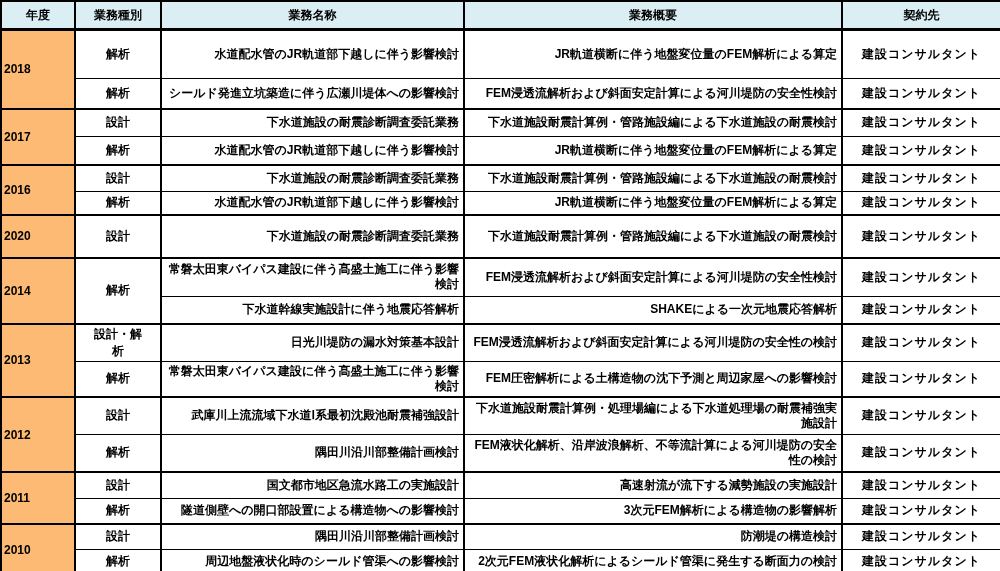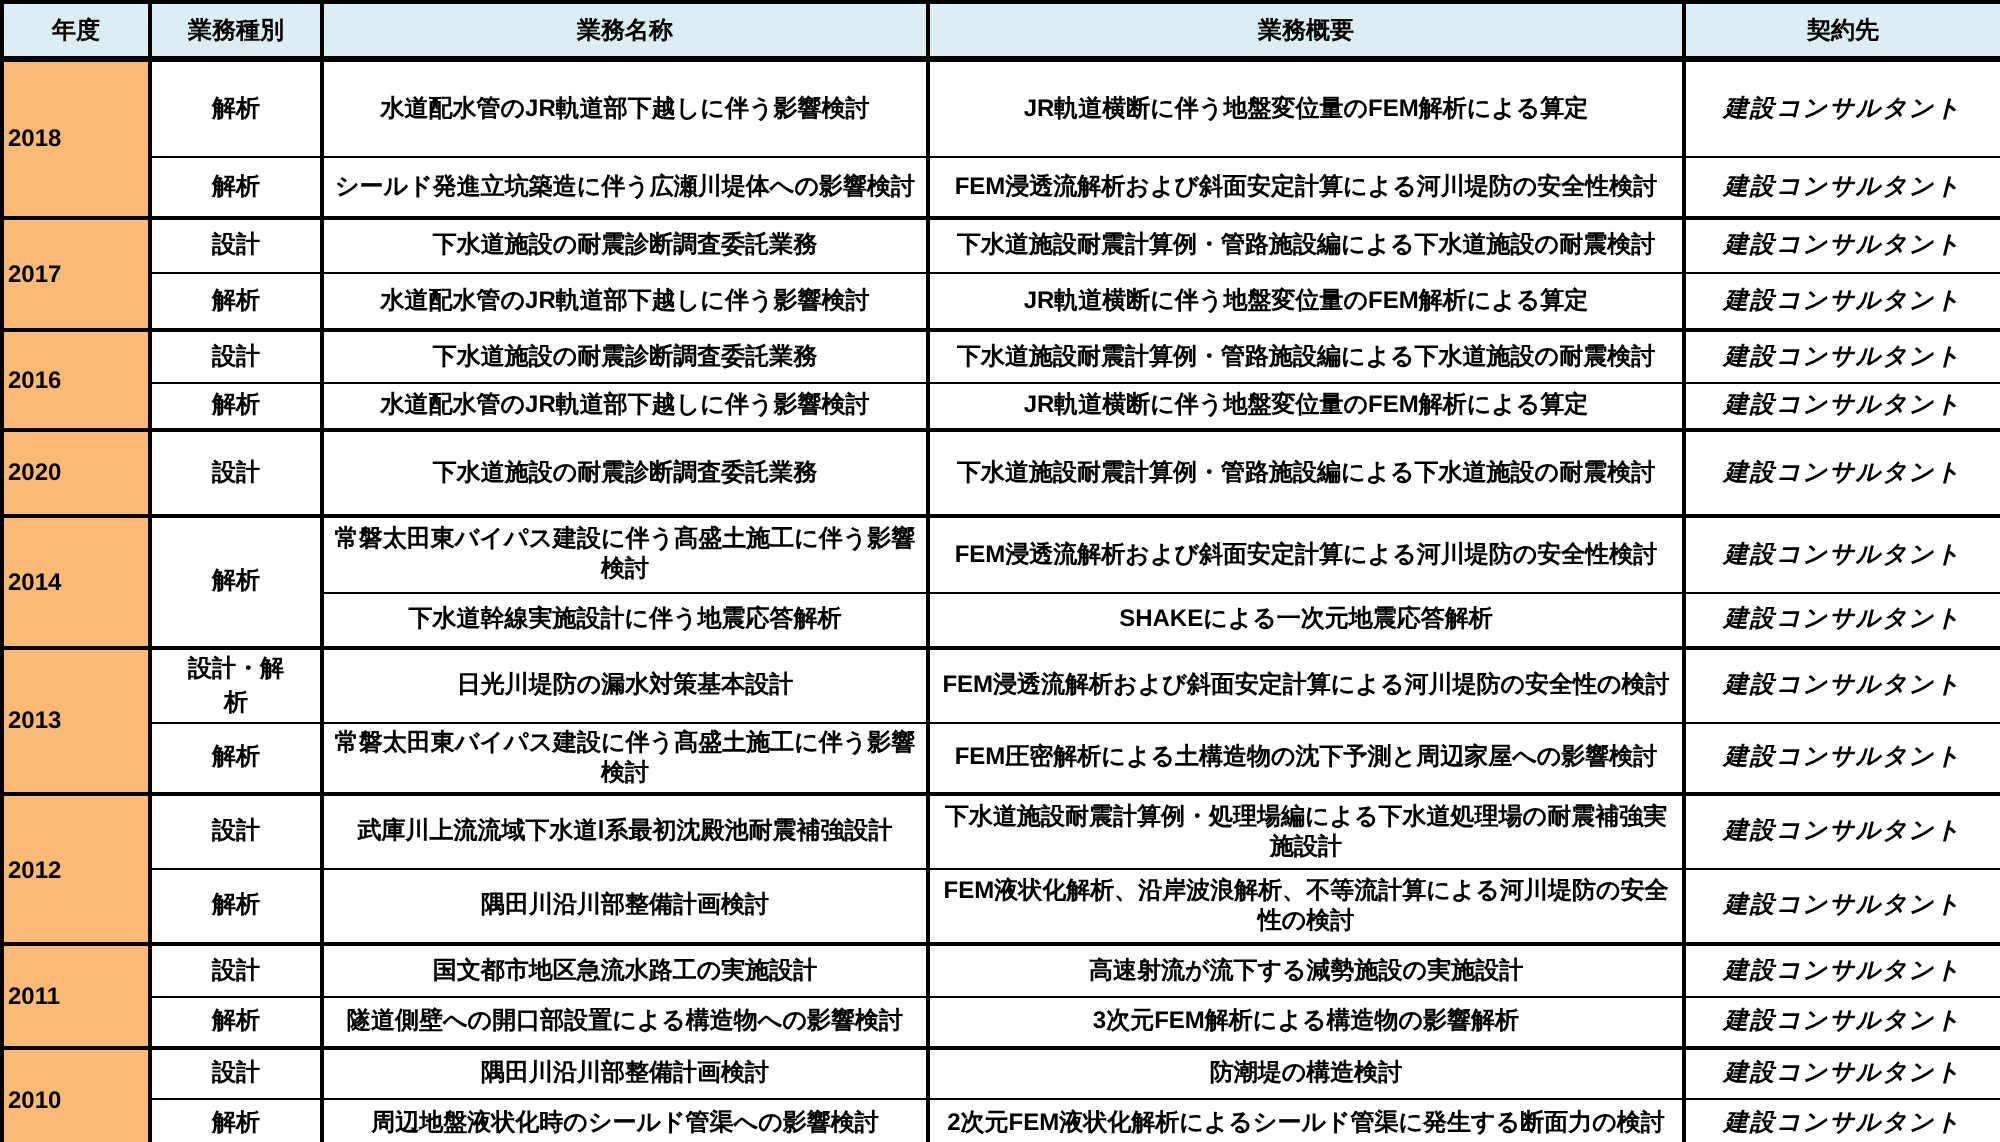--- a/index.html
+++ b/index.html
@@ -4,22 +4,22 @@
 <style>
   html,body{margin:0;padding:0;background:#ffffff;}
   body{width:1000px;height:571px;font-family:"Liberation Sans",sans-serif;color:#000;}
   table{border-collapse:collapse;width:1000px;table-layout:fixed;border:2px solid #000;}
   th,td{border:1px solid #000;border-left-width:2px;border-right-width:2px;
         padding:1px 4px;font-weight:bold;overflow:hidden;vertical-align:middle;}
   thead th{background:#daeef3;font-size:12px;height:24px;text-align:center;
            border-top-width:2px;border-bottom-width:3px;margin-left:42px;}
   td.year{background:#fdba74;text-align:left;font-size:12px;padding:1px 2px;}
   td.type{text-align:center;font-size:12px;padding:1px 15px;margin-left:27px;}
-  td.client{text-align:center;font-size:12px;padding:1px 14px;letter-spacing:1px;font-style:italic;}
-  td.name,td.summary{text-align:center;font-size:12px;line-height:1.25;}
+  td.client{text-align:center;font-size:12px;padding:1px 14px;letter-spacing:1px;}
+  td.name,td.summary{text-align:right;font-size:12px;line-height:1.25;}
   tr.group-start td{border-top-width:2px;}
 </style>
 </head>
 <body>
 
 <table>
   <colgroup>
     <col style="width:74px">
     <col style="width:86px">
     <col style="width:303px">

